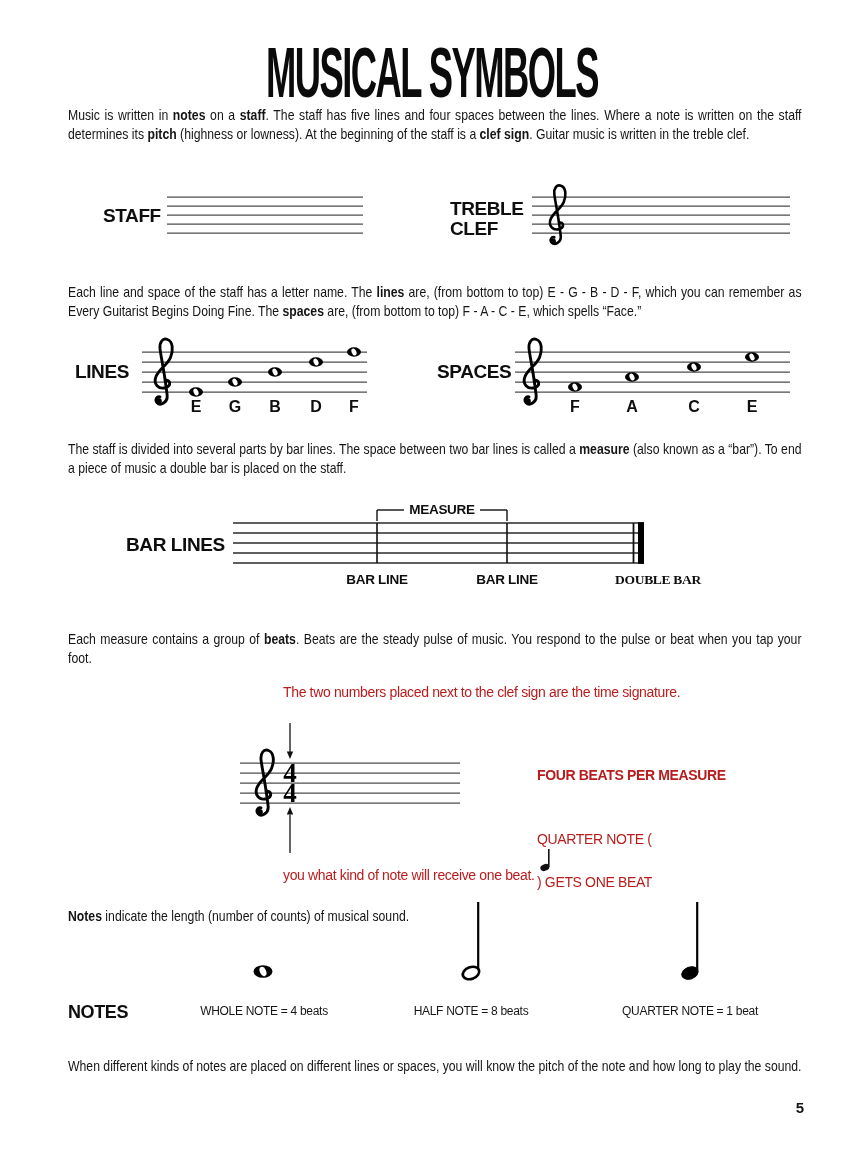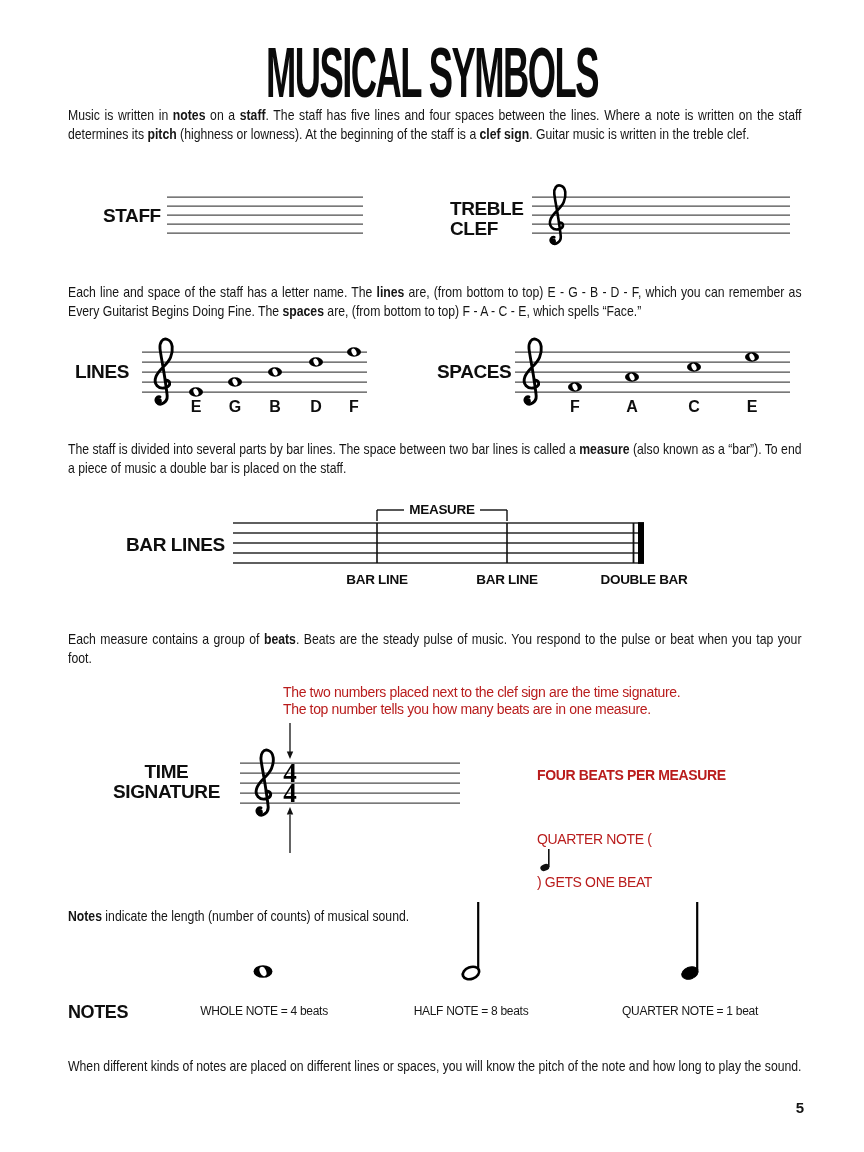--- a/index.html
+++ b/index.html
@@ -135,31 +135,26 @@
     <g stroke="#111" stroke-width="1.4">
       <line x1="144" y1="12" x2="171" y2="12"></line>
       <line x1="247" y1="12" x2="274" y2="12"></line>
       <line x1="144" y1="12" x2="144" y2="23"></line>
       <line x1="274" y1="12" x2="274" y2="23"></line>
     </g>
   </svg>
   <div class="abs cap" style="left:377px;top:502px;width:130px;">MEASURE</div>
   <div class="abs cap" style="left:307px;top:572px;width:140px;">BAR LINE</div>
   <div class="abs cap" style="left:437px;top:572px;width:140px;">BAR LINE</div>
-  <div class="abs cap" style="left:574px;top:572px;width:140px;">DOUBLE BAR</div>
+  <div class="abs cap" style="left:588px;top:572px;width:140px;font-family:Liberation Serif, serif;">DOUBLE BAR</div>
 
   <div class="abs para" style="left:68px;top:630px;">Each measure contains a group of <b>beats</b>. Beats are the steady pulse of music. You respond to the pulse or beat when you tap your foot.</div>
 
   <div class="abs small-ann" style="left:283px;top:684px;">The two numbers placed next to the clef sign are the time signature.</div>
-  <div class="abs small-ann" style="left:283px;top:701px;">The top number tells you how many beats are in one measure.</div>
-
-  <div class="abs dlabel" style="left:100px;top:762px;width:133px;text-align:center;">
-    <div>TIME</div>
-    <div>SIGNATURE</div>
-  </div>
+
   <svg class="abs" style="left:240px;top:715px;" width="222" height="148">
     <g class="stave">
       <line x1="0" y1="48" x2="220" y2="48"></line>
         <line x1="0" y1="58" x2="220" y2="58"></line>
       <line x1="0" y1="68" x2="220" y2="68"></line>
         <line x1="0" y1="78" x2="220" y2="78"></line>
       <line x1="0" y1="88" x2="220" y2="88"></line>
     </g>
     <use href="#clef" transform="translate(24,48)"></use>
     <text x="50" y="66.5" text-anchor="middle" font-family="Liberation Serif, serif" font-size="27" font-weight="bold" fill="#000">4</text>
@@ -175,20 +170,21 @@
   </svg>
 
   <div class="abs small-ann" style="left:537px;top:767px;font-weight:bold;">FOUR BEATS PER MEASURE</div>
   <div class="abs small-ann" style="left:537px;top:831px;white-space:nowrap;">
     <span>QUARTER NOTE (</span><svg width="13" height="27" style="vertical-align:-10px;margin:0 2px;">
         <line x1="9.8" y1="2" x2="9.8" y2="20" stroke="#111" stroke-width="1.6"></line>
         <ellipse cx="5.8" cy="20.5" rx="4.6" ry="3.3" transform="rotate(-20 5.8 20.5)" fill="#111"></ellipse>
       </svg><span>) GETS ONE BEAT</span>
   </div>
 
+  <div class="abs small-ann" style="left:283px;top:867px;">you what kind of note will receive one beat.</div>
 
   <div class="abs para" style="left:68px;top:907px;"><b>Notes</b> indicate the length (number of counts) of musical sound.</div>
 
   <div class="abs dlabel" style="left:68px;top:1002px;font-size:18px;">NOTES</div>
 
   <svg class="abs" style="left:250px;top:962px;" width="26" height="19">
     <use href="#wnote" transform="translate(13,9.5) scale(1.35)"></use>
   </svg>
   <svg class="abs" style="left:455px;top:900px;" width="34" height="82">
     <line x1="23.2" y1="2" x2="23.2" y2="70" stroke="#000" stroke-width="2.2"></line>

